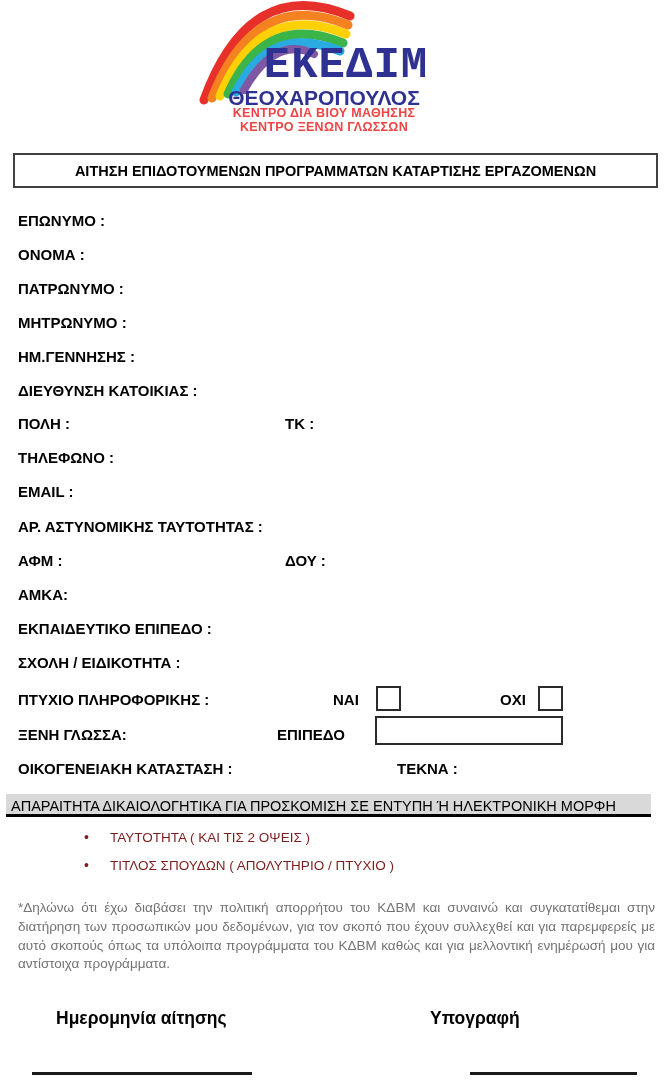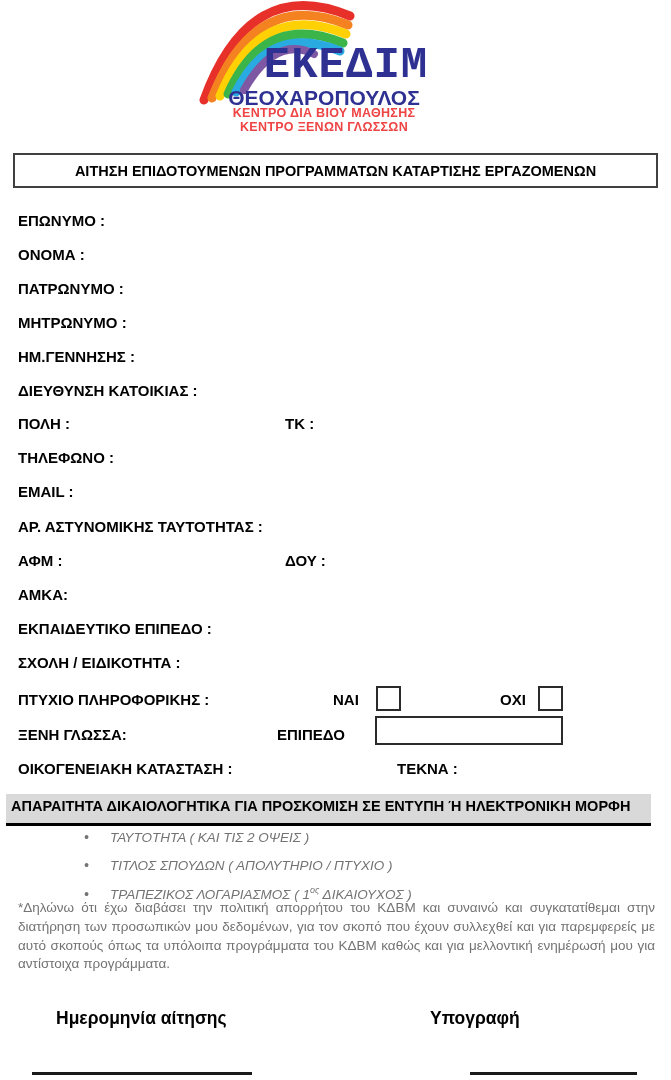--- a/index.html
+++ b/index.html
@@ -25,25 +25,25 @@
   .lbl { position:absolute; left:18px; font-size:15px; font-weight:bold; white-space:nowrap; }
   .lbl.c2 { left:285px; }
 
   
   .checkbox { position:absolute; width:25px; height:25px; border:2px solid #2b2b2b; background:#fff; }
   .level-input { position:absolute; left:375px; top:716px; width:188px; height:29px;
                  border:2px solid #2b2b2b; background:#fff; font-size:15px; padding:0 6px;
                  font-family:"Liberation Sans", sans-serif; }
 
   
-  .doc-heading { position:absolute; left:6px; top:794px; width:645px; height:32px;
+  .doc-heading { position:absolute; left:6px; top:794px; width:645px; height:23px;
                  background:#d9d9d9; border-bottom:3px solid #000;
-                 font-size:14.5px; font-weight:bold; line-height:24px; padding-left:5px;
+                 font-size:14.5px; font-weight:normal; line-height:24px; padding-left:5px;
                  white-space:nowrap; }
-  .bullet-row { position:absolute; left:84px; font-size:13.5px; color:#737373;font-style:italic; }
+  .bullet-row { position:absolute; left:84px; font-size:13.5px; color:#7f1d1d; }
   .bullet-row .dot { display:inline-block; width:26px; font-size:14px; }
   sup { font-size:9px; }
 
   
   .consent { position:absolute; left:18px; top:899px; width:637px;
              font-size:13.5px; line-height:18.8px; text-align:justify; color:#737373; }
 
   
   .foot-lbl { position:absolute; font-size:17.5px; font-weight:bold;margin-top:24px; }
   .sig-line { position:absolute; top:1072px; height:3px; background:#1a1a1a; }
@@ -102,23 +102,20 @@
 
   <div class="doc-heading">
     <span>ΑΠΑΡΑΙΤΗΤΑ ΔΙΚΑΙΟΛΟΓΗΤΙΚΑ ΓΙΑ ΠΡΟΣΚΟΜΙΣΗ ΣΕ ΕΝΤΥΠΗ Ή ΗΛΕΚΤΡΟΝΙΚΗ ΜΟΡΦΗ</span>
   </div>
   <div class="bullet-row" style="top:829px">
     <span class="dot">•</span><span>ΤΑΥΤΟΤΗΤΑ ( ΚΑΙ ΤΙΣ 2 ΟΨΕΙΣ )</span>
   </div>
   <div class="bullet-row" style="top:857px">
     <span class="dot">•</span><span>ΤΙΤΛΟΣ ΣΠΟΥΔΩΝ ( ΑΠΟΛΥΤΗΡΙΟ / ΠΤΥΧΙΟ )</span>
   </div>
-  <div class="bullet-row" style="top:885px">
-    <span class="dot">•</span><span>ΤΡΑΠΕΖΙΚΟΣ ΛΟΓΑΡΙΑΣΜΟΣ ( 1</span><sup>ος</sup><span> ΔΙΚΑΙΟΥΧΟΣ )</span>
-  </div>
 
   <p class="consent">*Δηλώνω ότι έχω διαβάσει την πολιτική απορρήτου του ΚΔΒΜ και συναινώ και συγκατατίθεμαι στην διατήρηση των προσωπικών μου δεδομένων, για τον σκοπό που έχουν συλλεχθεί και για παρεμφερείς με αυτό σκοπούς όπως τα υπόλοιπα προγράμματα του ΚΔΒΜ καθώς και για μελλοντική ενημέρωσή μου για αντίστοιχα προγράμματα.</p>
 
   <div class="foot-lbl" style="left:56px; top:984px">Ημερομηνία αίτησης</div>
   <div class="foot-lbl" style="left:430px; top:984px">Υπογραφή</div>
   <div class="sig-line" style="left:32px;  width:220px"></div>
   <div class="sig-line" style="left:470px; width:167px"></div>
 
 </div>
 

